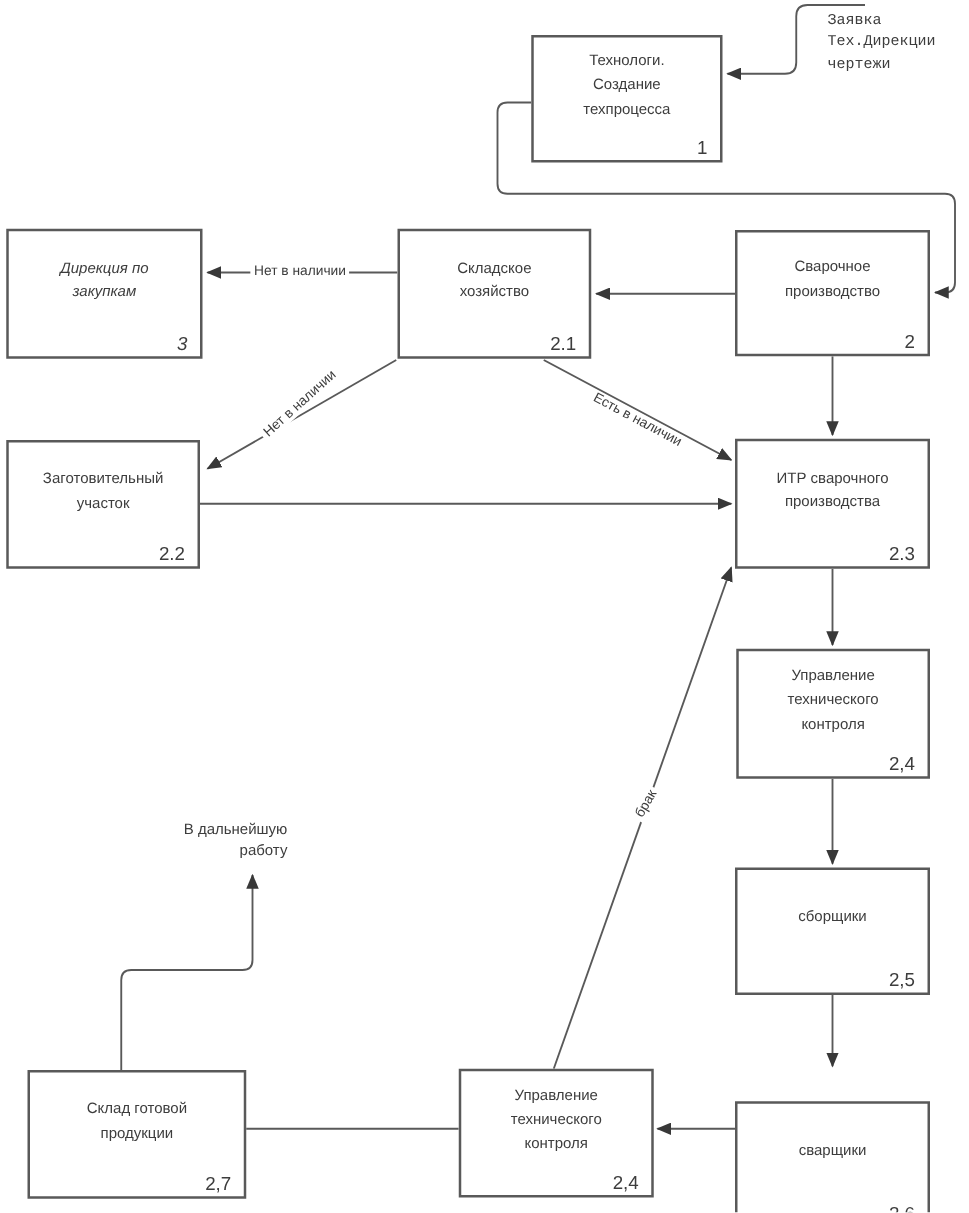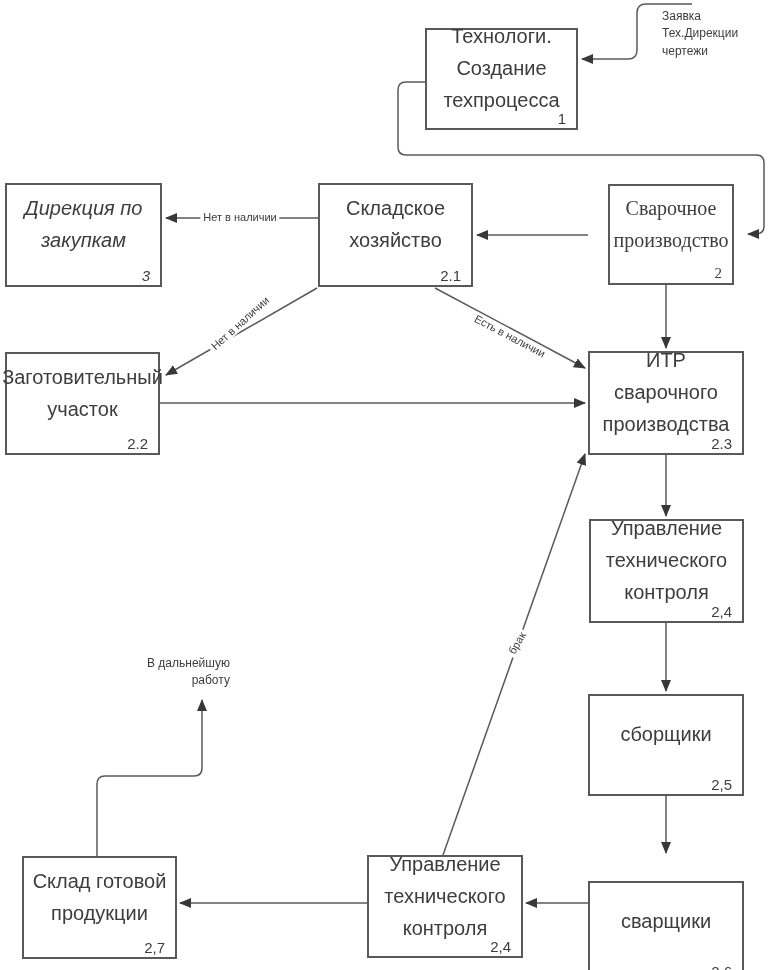--- a/index.html
+++ b/index.html
@@ -8,21 +8,21 @@
     font-family:"Liberation Sans", sans-serif; color:#3d3d3d; overflow:hidden;
   }
   svg.connectors { position:absolute; left:0; top:0; width:775px; height:970px; }
   .box {
     position:absolute; border:2px solid #595959; background:#ffffff;
     box-sizing:border-box;
   }
   .box-title {
     position:absolute; left:3px; right:3px; top:0; bottom:22px;
     display:flex; align-items:center; justify-content:center;
-    text-align:center; font-size:20px; line-height:1.6; white-space:pre-line;
+    text-align:center; font-size:12px; line-height:1.6; white-space:pre-line;
   }
   .box-number {
     position:absolute; right:10px; bottom:1px; font-size:15px;
   }
   .edge-label {
     position:absolute; font-size:11px; background:#ffffff; padding:0 3px;
     white-space:nowrap; color:#3d3d3d;
   }
   .text-label {
     position:absolute; font-size:12px; line-height:1.45; white-space:pre-line;
@@ -59,21 +59,21 @@
     </g>
   </svg>
 
   <div class="box" style="left:425px; top:28px; width:153px; height:102px;">
     <div class="box-title">Технологи.
 Создание
 техпроцесса</div>
     <div class="box-number">1</div>
   </div>
 
-  <div class="box" style="left:608px; top:184px; width:126px; height:101px;font-family:Liberation Serif, serif;">
+  <div class="box" style="left:588px; top:184px; width:156px; height:101px;">
     <div class="box-title">Сварочное
 производство</div>
     <div class="box-number">2</div>
   </div>
 
   <div class="box" style="left:318px; top:183px; width:155px; height:104px;">
     <div class="box-title">Складское
 хозяйство</div>
     <div class="box-number">2.1</div>
   </div>
@@ -113,27 +113,27 @@
     <div class="box-number">2,6</div>
   </div>
 
   <div class="box" style="left:367px; top:855px; width:156px; height:103px;">
     <div class="box-title">Управление
 технического
 контроля</div>
     <div class="box-number">2,4</div>
   </div>
 
-  <div class="box" style="left:22px; top:856px; width:155px; height:103px;padding-left:12px;">
+  <div class="box" style="left:22px; top:856px; width:175px; height:103px;padding-left:12px;">
     <div class="box-title">Склад готовой
 продукции</div>
     <div class="box-number">2,7</div>
   </div>
 
-  <div class="text-label" style="left:662px; top:8px;">Заявка
+  <div class="text-label" style="left:662px; top:8px;font-family:Liberation Mono, monospace;">Заявка
 Тех.Дирекции
 чертежи</div>
 
   <div class="edge-label" style="left:240px; top:217px; transform:translate(-50%,-50%);">Нет в наличии</div>
 
   <div class="edge-label" style="left:240px; top:323px; transform:translate(-50%,-50%) rotate(-42deg);">Нет в наличии</div>
 
   <div class="edge-label" style="left:510px; top:336px; transform:translate(-50%,-50%) rotate(28deg);">Есть в наличии</div>
 
   <div class="edge-label" style="left:517px; top:643px; transform:translate(-50%,-50%) rotate(-60deg);">брак</div>

